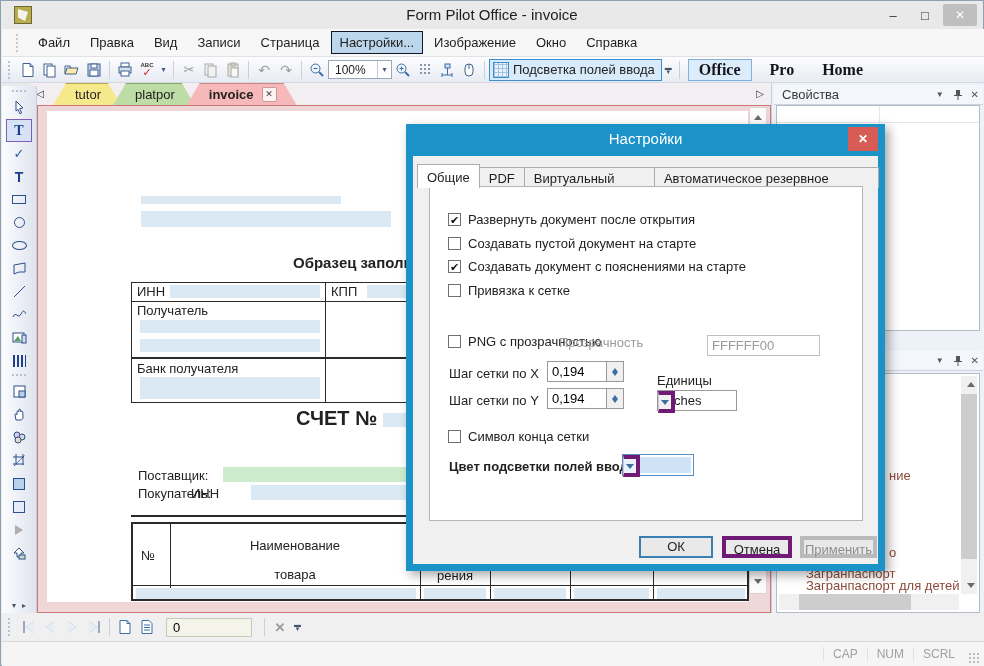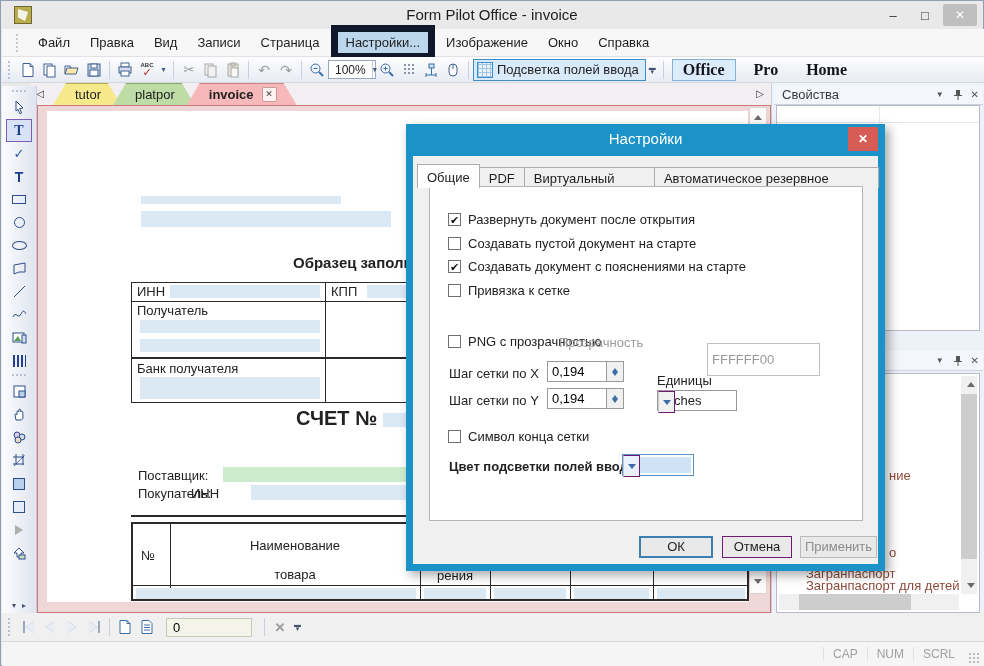--- a/index.html
+++ b/index.html
@@ -14,21 +14,21 @@
   .app-icon::after { content:""; position:absolute; left:3px; top:2px; width:10px; height:12px; background:#f6f4ea; clip-path:polygon(0 0,100% 25%,70% 100%,0 70%); }
   .win-title { position:absolute; left:0; right:0; top:0; height:28px; line-height:28px; text-align:center; font-size:15px; color:#1e1e1e; }
   .win-controls { position:absolute; right:6px; top:0; height:28px; display:flex; align-items:center; gap:4px; }
   .win-btn { width:28px; height:22px; display:flex; align-items:center; justify-content:center; color:#333; font-size:13px; }
   .win-btn.close { background:#bfbfbf; color:#fff; width:34px; border-radius:2px; font-size:12px; }
 
   
   .menubar { position:absolute; left:1px; top:28px; width:982px; height:28px; background:#f7f7f7; border-bottom:1px solid #e2e2e2; display:flex; align-items:center; padding-left:14px; gap:2px; }
   .menubar::before { content:""; width:3px; height:18px; border-left:2px dotted #c9c9c9; margin-right:6px; }
   .menu-item { padding:4px 9px; color:#1e1e1e; }
-  .menu-item.active { background:#bcd6ec; border:7px solid #0f172a; padding:3px 8px; }
+  .menu-item.active { background:#bcd6ec; border:1px solid #0f172a; padding:3px 8px; }
 
   
   .toolbar { position:absolute; left:1px; top:56px; width:982px; height:26px; background:linear-gradient(#fdfdfe,#e7ebf3); border-bottom:1px solid #d4d9e2; display:flex; align-items:center; padding-left:4px; }
   .tgrip { width:4px; height:18px; border-left:2px dotted #b9c2d2; margin:0 5px 0 2px; }
   .tbtn { width:22px; height:22px; display:flex; align-items:center; justify-content:center; }
   .tsep { width:1px; height:18px; background:#c9cfdb; margin:0 4px; }
   .combo { height:19px; background:#fff; border:1px solid #9aa6bb; display:flex; align-items:center; }
   .combo .ctext { padding:0 6px; font-size:12px; color:#222; }
   .combo .cbtn { width:14px; height:100%; border-left:1px solid #c3cad7; display:flex; align-items:center; justify-content:center; font-size:8px; color:#3c5a84; }
   .hl-toggle { height:22px; display:flex; align-items:center; gap:4px; border:1px solid #3c8dcc; background:#d9ebfa; padding:0 6px 0 3px; }
@@ -110,21 +110,21 @@
   .cb { width:13px; height:13px; border:1px solid #707070; background:#fff; font-size:11px; line-height:12px; text-align:center; color:#111; }
   .tfield { background:#fff; border:1px solid #9a9a9a; font-family:"Liberation Sans",sans-serif; font-size:13px; padding:0 4px; }
   .spin { position:absolute; width:17px; height:21px; border:1px solid #9a9a9a; border-left:none; background:#f0f0f0; }
   .spin div { height:10px; display:flex; align-items:center; justify-content:center; }
   .spin .tri-up { border-bottom-color:#3c6ea5; border-left-width:3px; border-right-width:3px; border-bottom-width:4px; }
   .spin .tri-down { border-top-color:#3c6ea5; border-left-width:3px; border-right-width:3px; border-top-width:4px; }
   .dd { border:1px solid #9a9a9a; background:#fff; display:flex; align-items:center; }
   .dd .val { flex:1; padding:0 6px; }
   .dd .btn { width:17px; align-self:stretch; display:flex; align-items:center; justify-content:center; background:#f0f0f0; border-left:1px solid #c9c9c9; }
   .dlg-buttons { position:absolute; top:380px; height:22px; }
-  .btn { position:absolute; height:22px; border:1px solid #701a75; background:#e9e9e9; text-align:center; line-height:20px; font-size:13px; color:#1e1e1e; }
+  .btn { position:absolute; height:22px; border:4px solid #701a75; background:#e9e9e9; text-align:center; line-height:20px; font-size:13px; color:#1e1e1e; }
   .btn.ok { border:2px solid #3c7fb1; line-height:18px; }
   .btn.disabled { color:#8d8d8d; border-color:#bababa; }
   .gray { color:#9a9a9a; }
 
   
   .bottomnav { position:absolute; left:1px; top:612px; width:982px; height:28px; background:#f0f0f0; display:flex; align-items:center; padding-left:4px; }
   .nav-ic { width:22px; height:20px; display:flex; align-items:center; justify-content:center; gap:1px; }
   .nav-tri-r { width:0;height:0;border-top:6px solid transparent;border-bottom:6px solid transparent;border-left:8px solid #e8ecf4; filter:drop-shadow(0 0 0.6px #8fa0be); }
   .nav-tri-l { width:0;height:0;border-top:6px solid transparent;border-bottom:6px solid transparent;border-right:8px solid #e8ecf4; filter:drop-shadow(0 0 0.6px #8fa0be); }
   .nav-bar { width:2px; height:12px; background:#9aa7c0; }
@@ -219,21 +219,21 @@
     <div class="tbtn" style="color:#9a9a9a;font-size:14px;">↶</div>
     <div class="tbtn" style="color:#9a9a9a;font-size:14px;">↷</div>
     <div class="tsep"></div>
     <div class="tbtn">
         <svg class="ic" width="16" height="16">
           <circle cx="6.5" cy="6.5" r="4.5" fill="#eef4fb" stroke="#3a6ea5"></circle>
           <line x1="10" y1="10" x2="14" y2="14" stroke="#3a6ea5" stroke-width="2"></line>
           <line x1="4.5" y1="6.5" x2="8.5" y2="6.5" stroke="#3a6ea5"></line>
         </svg>
       </div>
-    <div class="combo" style="width:48px;">
+    <div class="combo" style="width:64px;">
       <div class="ctext" style="flex:1;">100%</div>
       <div class="cbtn">▾</div>
     </div>
     <div class="tbtn">
         <svg class="ic" width="16" height="16">
           <circle cx="6.5" cy="6.5" r="4.5" fill="#eef4fb" stroke="#3a6ea5"></circle>
           <line x1="10" y1="10" x2="14" y2="14" stroke="#3a6ea5" stroke-width="2"></line>
           <line x1="4.5" y1="6.5" x2="8.5" y2="6.5" stroke="#3a6ea5"></line>
           <line x1="6.5" y1="4.5" x2="6.5" y2="8.5" stroke="#3a6ea5"></line>
         </svg>
@@ -522,21 +522,21 @@
         </div>
         <div class="cbrow" style="left:18px;top:96px;">
           <span class="cb"></span>
           <span>Привязка к сетке</span>
         </div>
         <div class="cbrow" style="left:18px;top:147px;">
           <span class="cb"></span>
           <span>PNG с прозрачностью</span>
         </div>
         <div class="abs gray" style="left:129px;top:148px;">Прозрачность</div>
-        <input class="tfield abs gray" style="left: 277px; top: 156px; width: 113px; height: 33px; border-color: rgb(192, 192, 192);" value="FFFFFF00">
+        <input class="tfield abs gray" style="left: 277px; top: 148px; width: 113px; height: 21px; border-color: rgb(192, 192, 192);" value="FFFFFF00">
 
         <div class="abs" style="left:19px;top:179px;">Шаг сетки по X</div>
         <input class="tfield abs" style="left: 117px; top: 174px; width: 60px; height: 21px;" value="0,194">
         <div class="spin" style="left:177px;top:174px;">
             <div>
               <div class="tri-up"></div>
             </div>
             <div>
               <div class="tri-down"></div>
             </div>

